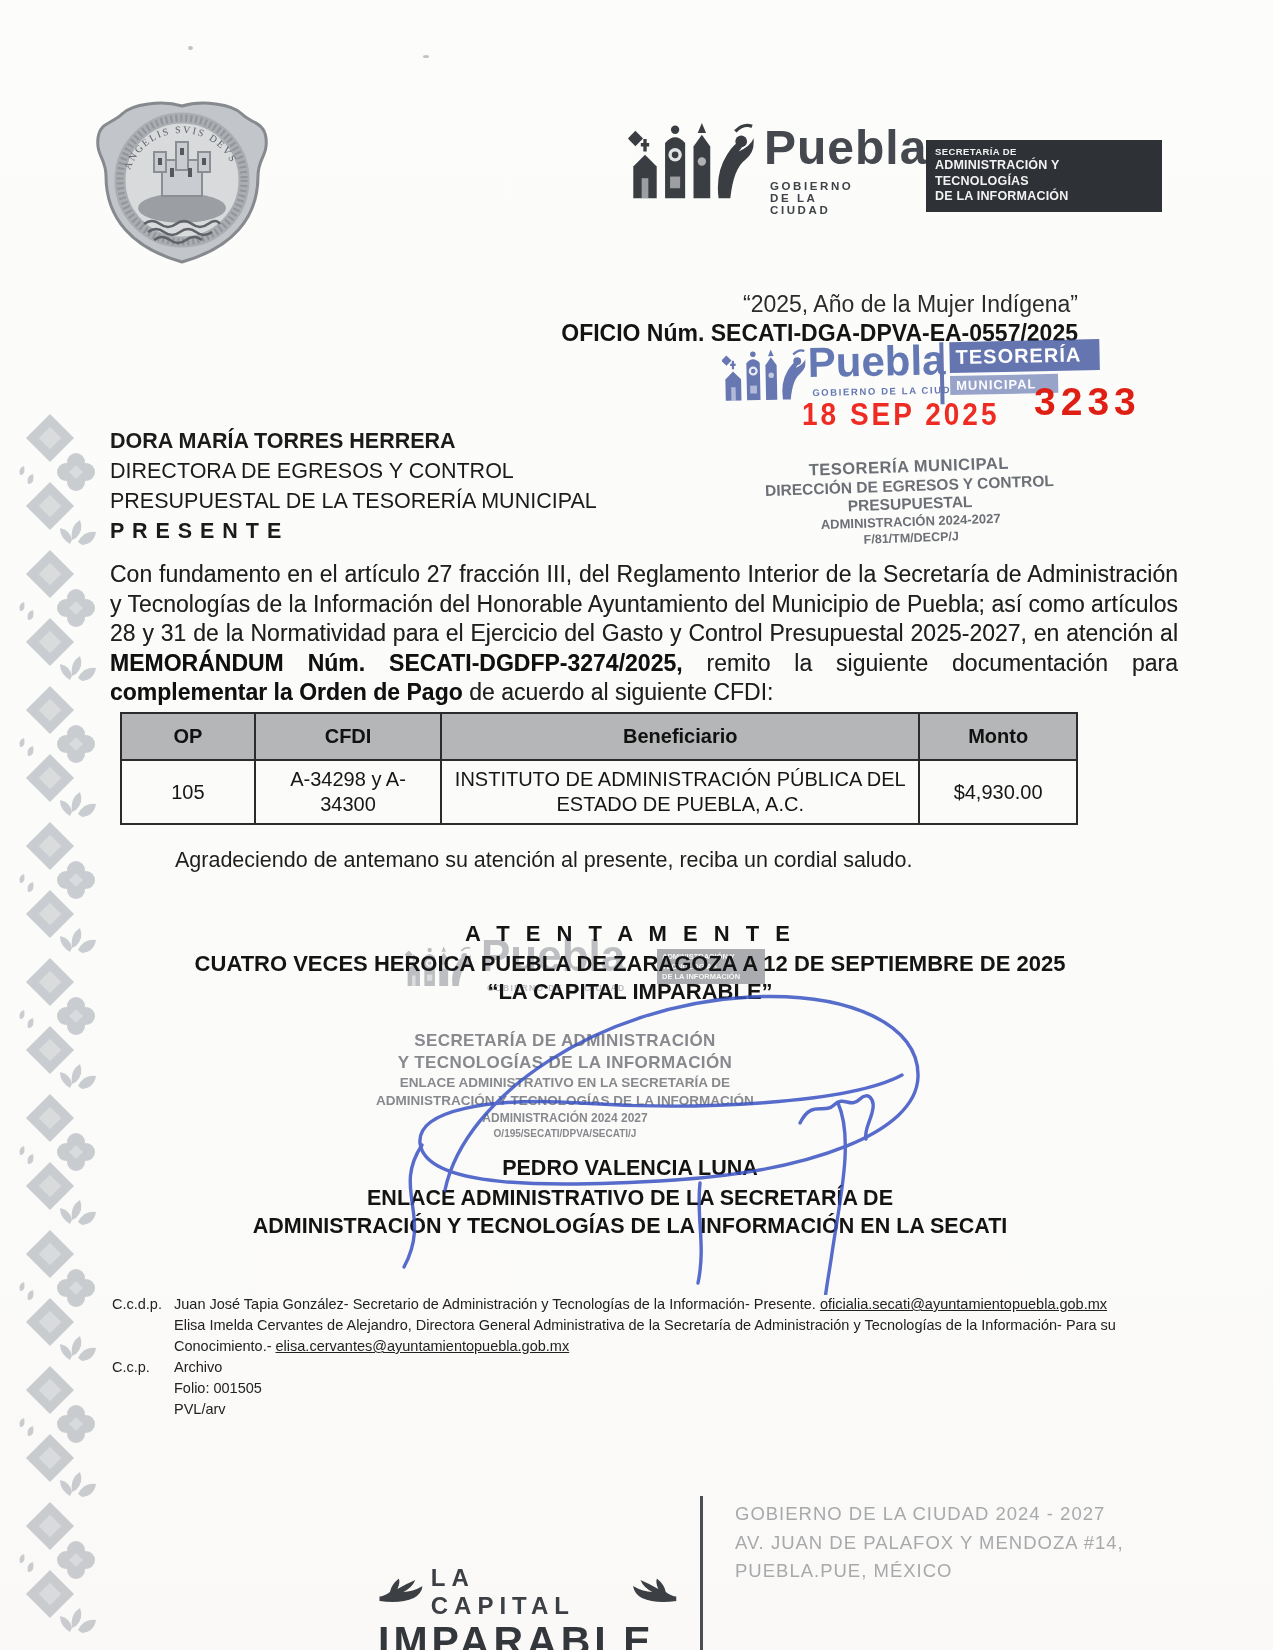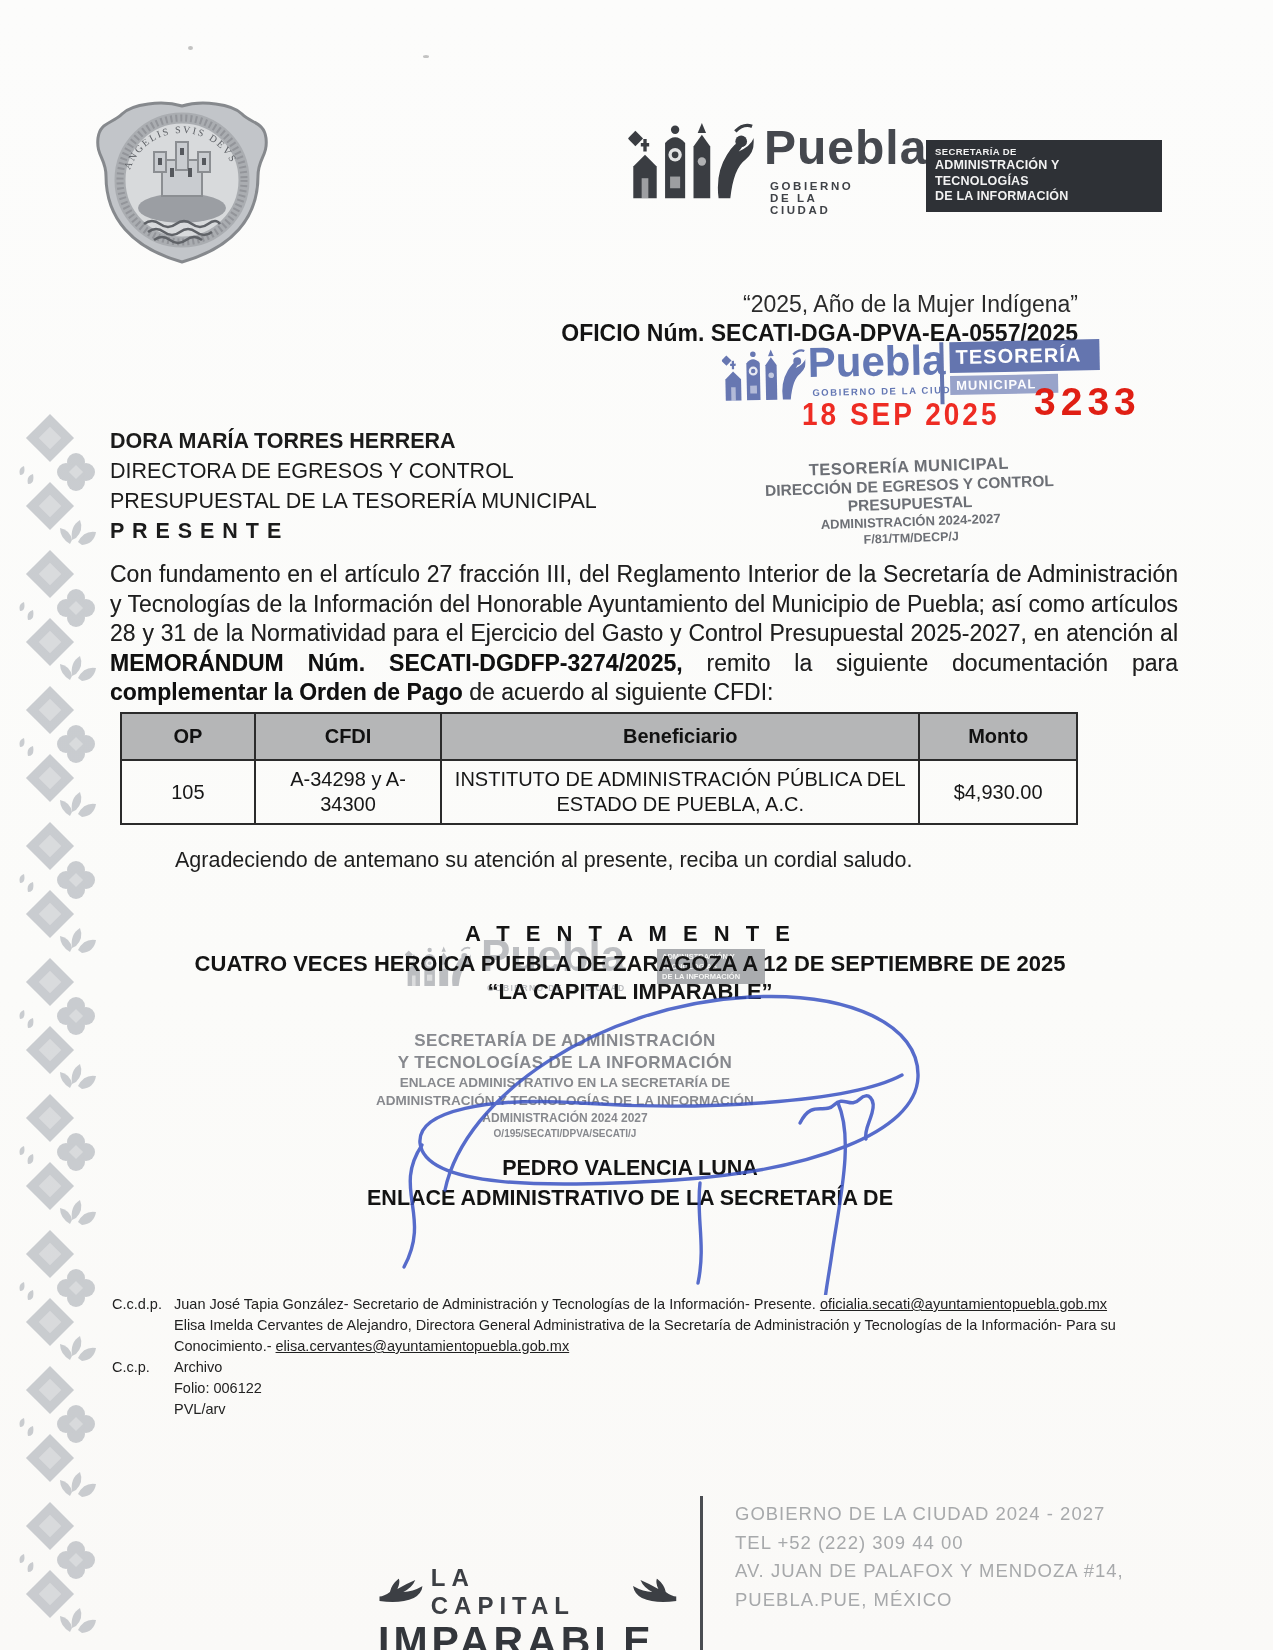--- a/index.html
+++ b/index.html
@@ -296,52 +296,52 @@
       <path d="M75,215 C95,120 230,30 380,22 C480,17 550,50 548,102 C546,158 440,196 305,205 C175,213 55,213 50,168 C47,135 120,122 210,128 C330,136 480,128 532,100"></path>
       <path d="M52,170 C22,215 62,240 34,292"></path>
       <path d="M430,148 c12,-24 24,-8 34,-18 c10,-10 16,4 26,-6 c8,-8 16,0 12,14 c-3,11 -8,18 -6,26"></path>
       <path d="M468,128 c16,36 2,96 -6,150 c-5,36 -12,60 -6,86"></path>
       <path d="M330,208 c-4,34 6,62 -2,100"></path>
     </g>
   </svg>
 
   <div class="sigcenter abs signer1">PEDRO VALENCIA LUNA</div>
   <div class="sigcenter abs signer2">ENLACE ADMINISTRATIVO DE LA SECRETARÍA DE</div>
+  <div class="sigcenter abs signer3">ADMINISTRACIÓN Y TECNOLOGÍAS DE LA INFORMACIÓN EN LA SECATI</div>
 
   <div class="cc">
     <div class="row">
       <span class="lbl">C.c.d.p.</span>
       <span><span>Juan José Tapia González- Secretario de Administración y Tecnologías de la Información- Presente. </span><span class="em">oficialia.secati@ayuntamientopuebla.gob.mx</span></span>
     </div>
     <div class="ind">Elisa Imelda Cervantes de Alejandro, Directora General Administrativa de la Secretaría de Administración y Tecnologías de la Información- Para su</div>
     <div class="ind"><span>Conocimiento.- </span><span class="em">elisa.cervantes@ayuntamientopuebla.gob.mx</span></div>
     <div class="row">
       <span class="lbl">C.c.p.</span>
       <span>Archivo</span>
     </div>
-    <div class="folio">Folio: 006122</div>
+    <div class="folio">Folio: 001505</div>
     <div class="initials">PVL/arv</div>
   </div>
 
   <div class="flogo">
     <div class="flrow">
       <svg width="46" height="28" viewBox="0 0 60 36" style="color:#3c3f44;transform:scaleX(-1)">
           <use href="#wing"></use>
         </svg>
       <span class="flcap">LA CAPITAL</span>
       <svg width="46" height="28" viewBox="0 0 60 36" style="color:#3c3f44">
           <use href="#wing"></use>
         </svg>
     </div>
     <div class="flimp">IMPARABLE</div>
   </div>
   <div class="fdivider"></div>
   <div class="faddress">
     <div>GOBIERNO DE LA CIUDAD 2024 - 2027</div>
-    <div>TEL +52 (222) 309 44 00</div>
     <div>AV. JUAN DE PALAFOX Y MENDOZA #14,</div>
     <div>PUEBLA.PUE, MÉXICO</div>
   </div>
 
   <div class="smudge" style="left:188px;top:46px;width:5px;height:4px"></div>
   <div class="smudge" style="left:423px;top:55px;width:6px;height:3px"></div>
 
 </div>
 
 </body></html>

